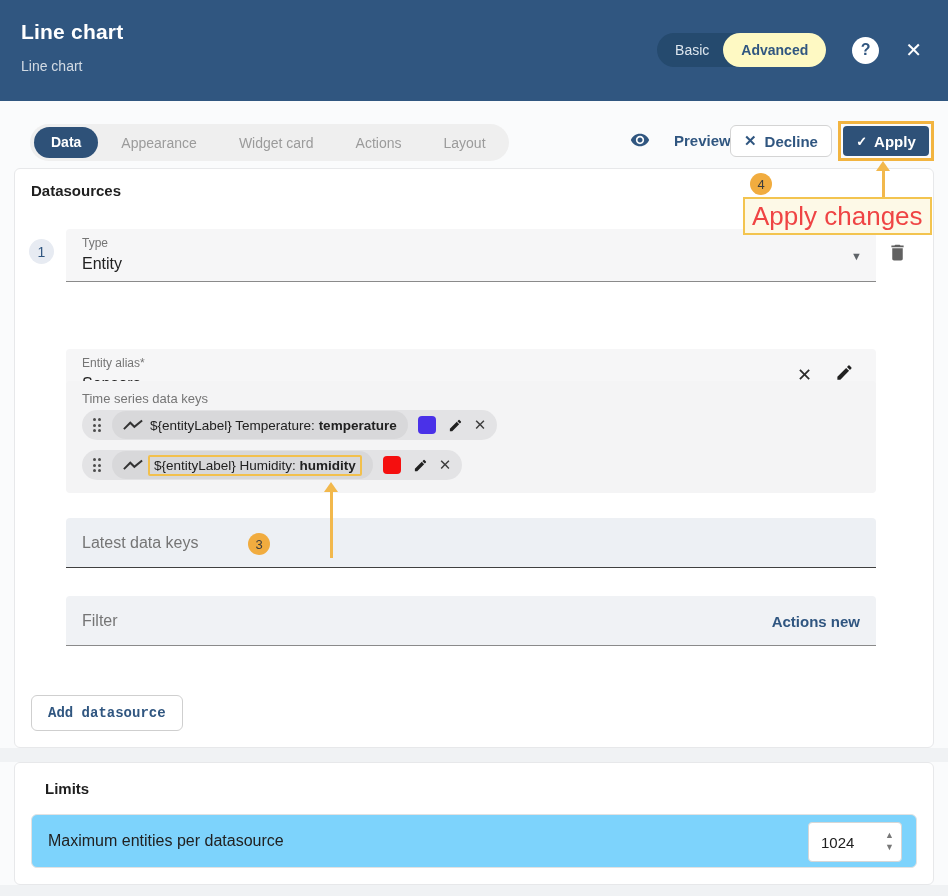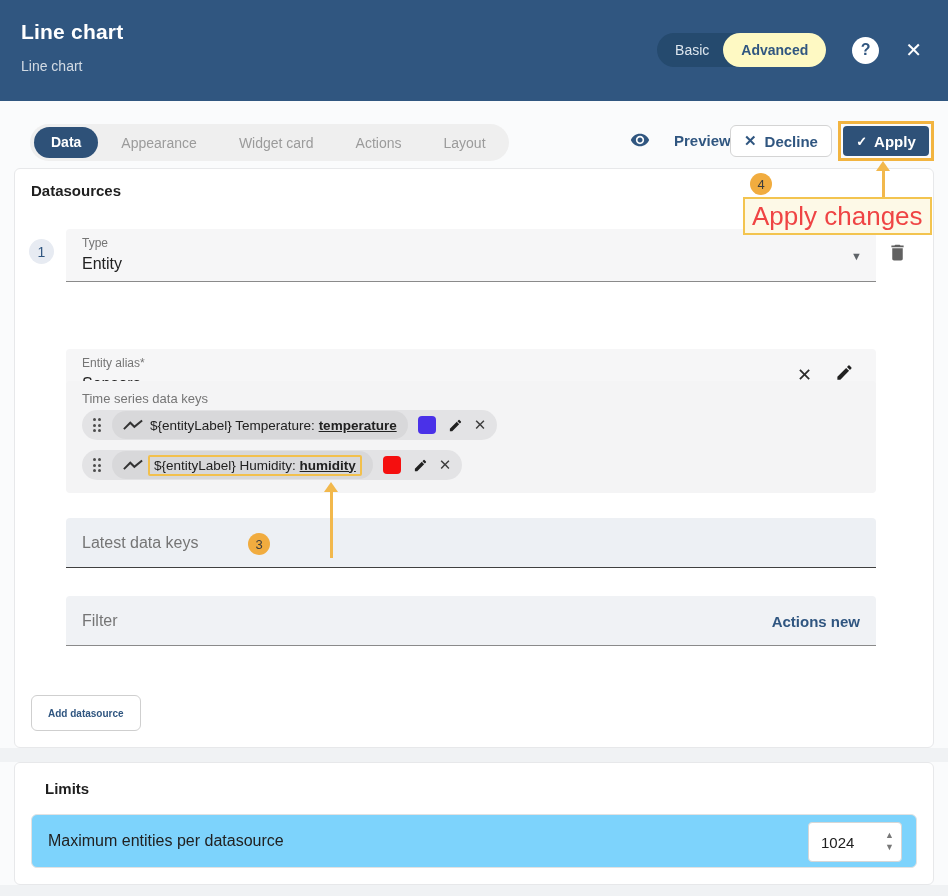--- a/index.html
+++ b/index.html
@@ -65,32 +65,32 @@
 
   .tsdk-panel { position:absolute; left:51px; top:212px; width:810px; height:112px; background:#f4f4f5; border-radius:4px; }
   .tsdk-label { position:absolute; left:16px; top:10px; font-size:13px; color:#757575; }
   .chip { position:absolute; left:16px; height:30px; display:inline-flex; align-items:center; background:#e3e3e5; border-radius:15px; padding-right:11px; }
   .chip-1 { top:29px; } .chip-2 { top:69px; }
   .drag-handle { width:30px; display:flex; justify-content:center; cursor:grab; }
   .dots { display:grid; grid-template-columns:3px 3px; gap:2.5px; }
   .dots span { width:3px; height:3px; border-radius:50%; background:#4d4d4d; }
   .chip-inner { display:inline-flex; align-items:center; height:28px; background:#d8d8da; border-radius:14px; padding:0 11px; gap:7px; }
   .chip-text { font-size:13.5px; color:#212121; white-space:nowrap; }
-  .chip-text b { font-weight:700;text-decoration:underline; }
+  .chip-text b { font-weight:700; }
   .hl-box { border:2px solid #f2c04d; border-radius:2px; padding:1px 4px; margin-left:-2px; }
   .swatch { width:18px; height:18px; border-radius:4px; margin-left:10px; cursor:pointer; }
   .chip-edit { margin-left:12px; }
   .chip-close { margin-left:11px; font-size:15px; color:#3c3c3c; cursor:pointer; }
 
   .latest-field { position:absolute; left:51px; top:349px; width:810px; height:50px; background:#edf0f4; border-bottom:1px solid #404040; border-radius:4px 4px 0 0; }
   .bar-label { position:absolute; left:16px; top:50%; transform:translateY(-50%); font-size:16px; color:#757575; }
   .filter-field { position:absolute; left:51px; top:427px; width:810px; height:50px; background:#f0f2f5; border-bottom:1px solid #8a8a8a; border-radius:4px 4px 0 0; }
   .create-new { position:absolute; right:16px; top:50%; transform:translateY(-50%); font-size:15px; font-weight:600; color:#305680; cursor:pointer; }
 
-  .add-ds-btn { position:absolute; left:16px; top:526px; height:36px; padding:11px 16px; background:#fff; border:1px solid #cfcfcf; border-radius:6px; color:#305680; font-size:10px; font-weight:600; display:inline-flex; align-items:center; cursor:pointer; }
+  .add-ds-btn { position:absolute; left:16px; top:526px; height:36px; padding:11px 16px; background:#fff; border:1px solid #cfcfcf; border-radius:6px; color:#305680; font-size:14px; font-weight:600; display:inline-flex; align-items:center; cursor:pointer;font-family:Liberation Mono, monospace; }
 
   .limit-row { position:absolute; left:16px; top:51px; width:886px; height:54px; border:1px solid #e2e2e2; border-radius:6px; background:#7dd3fc; }
   .limit-label { position:absolute; left:16px; top:50%; transform:translateY(-50%); font-size:16px; color:#212121; }
   .num-input-box { position:absolute; right:14px; top:7px; width:94px; height:40px; border:1px solid #d6d6d6; border-radius:4px; background:#fff; }
   .num-input { position:absolute; left:0; top:0; width:70px; height:38px; border:0; outline:0; padding-left:12px; font-size:15px; color:#212121; font-family:"Liberation Sans",sans-serif; background:transparent; }
   .stepper { position:absolute; right:7px; top:7px; display:flex; flex-direction:column; gap:1px; }
   .stepper span { font-size:9px; line-height:11px; color:#777; cursor:pointer; }
 
   svg { display:block; }
 </style>

